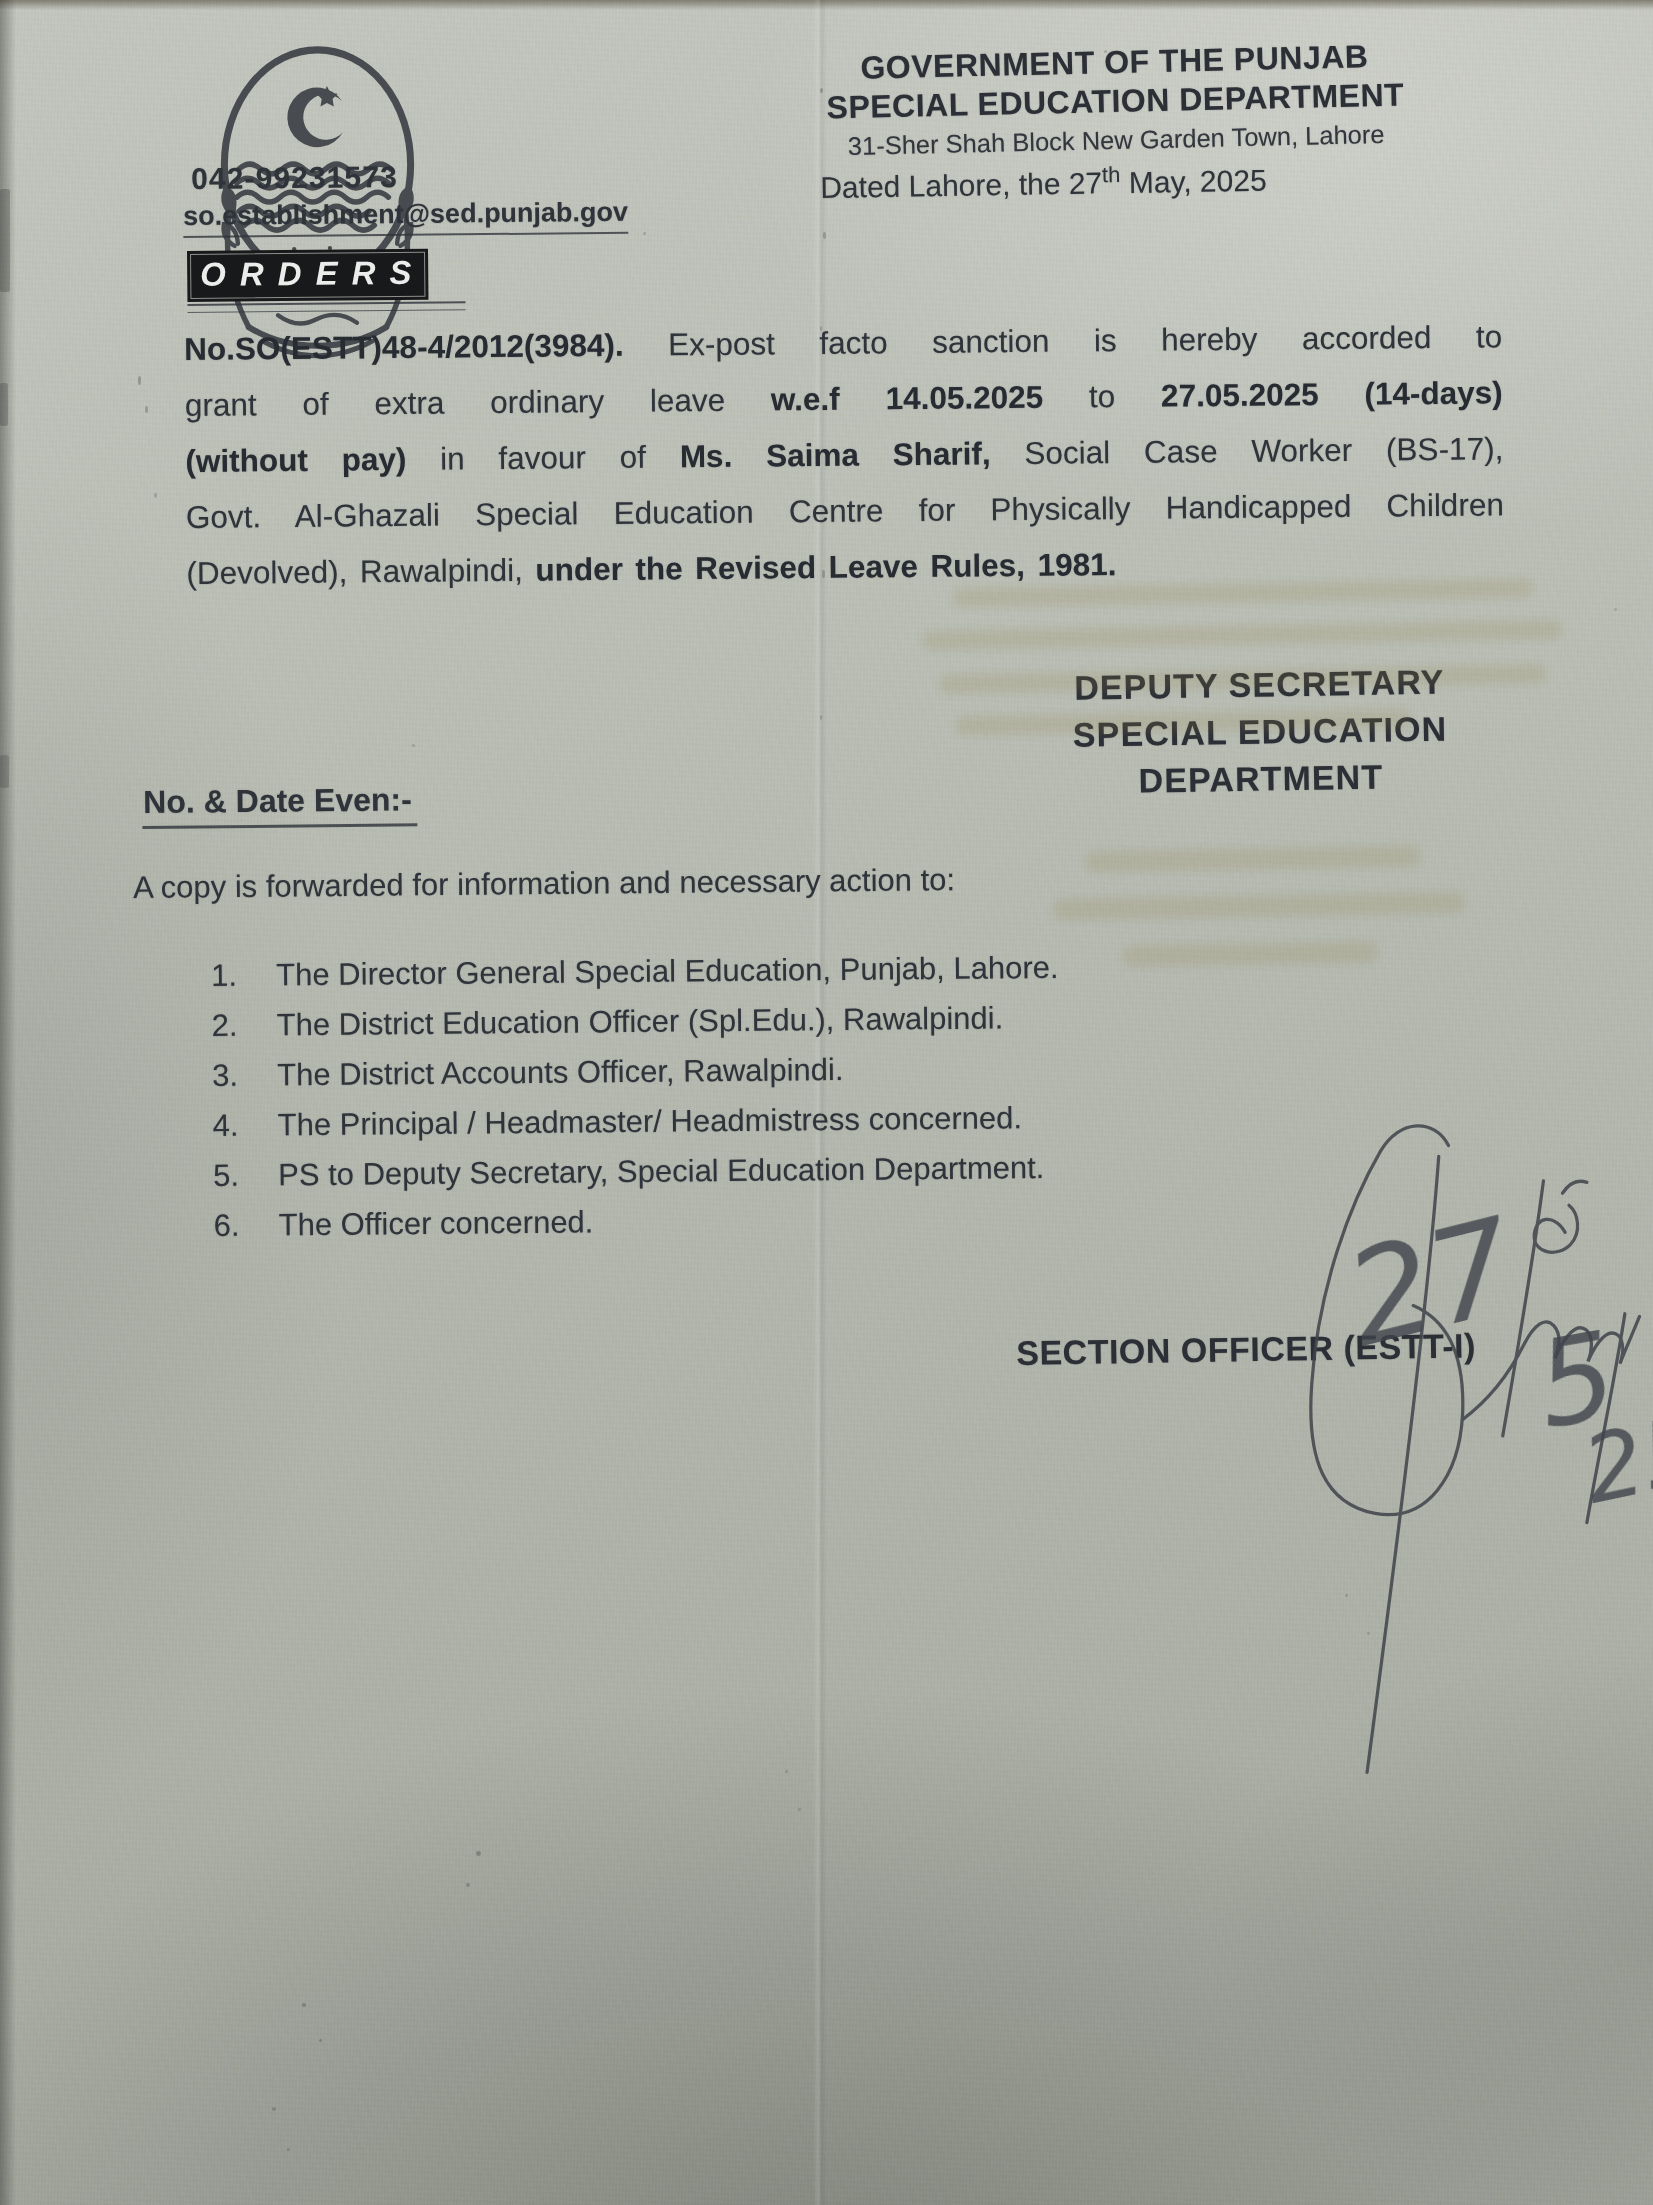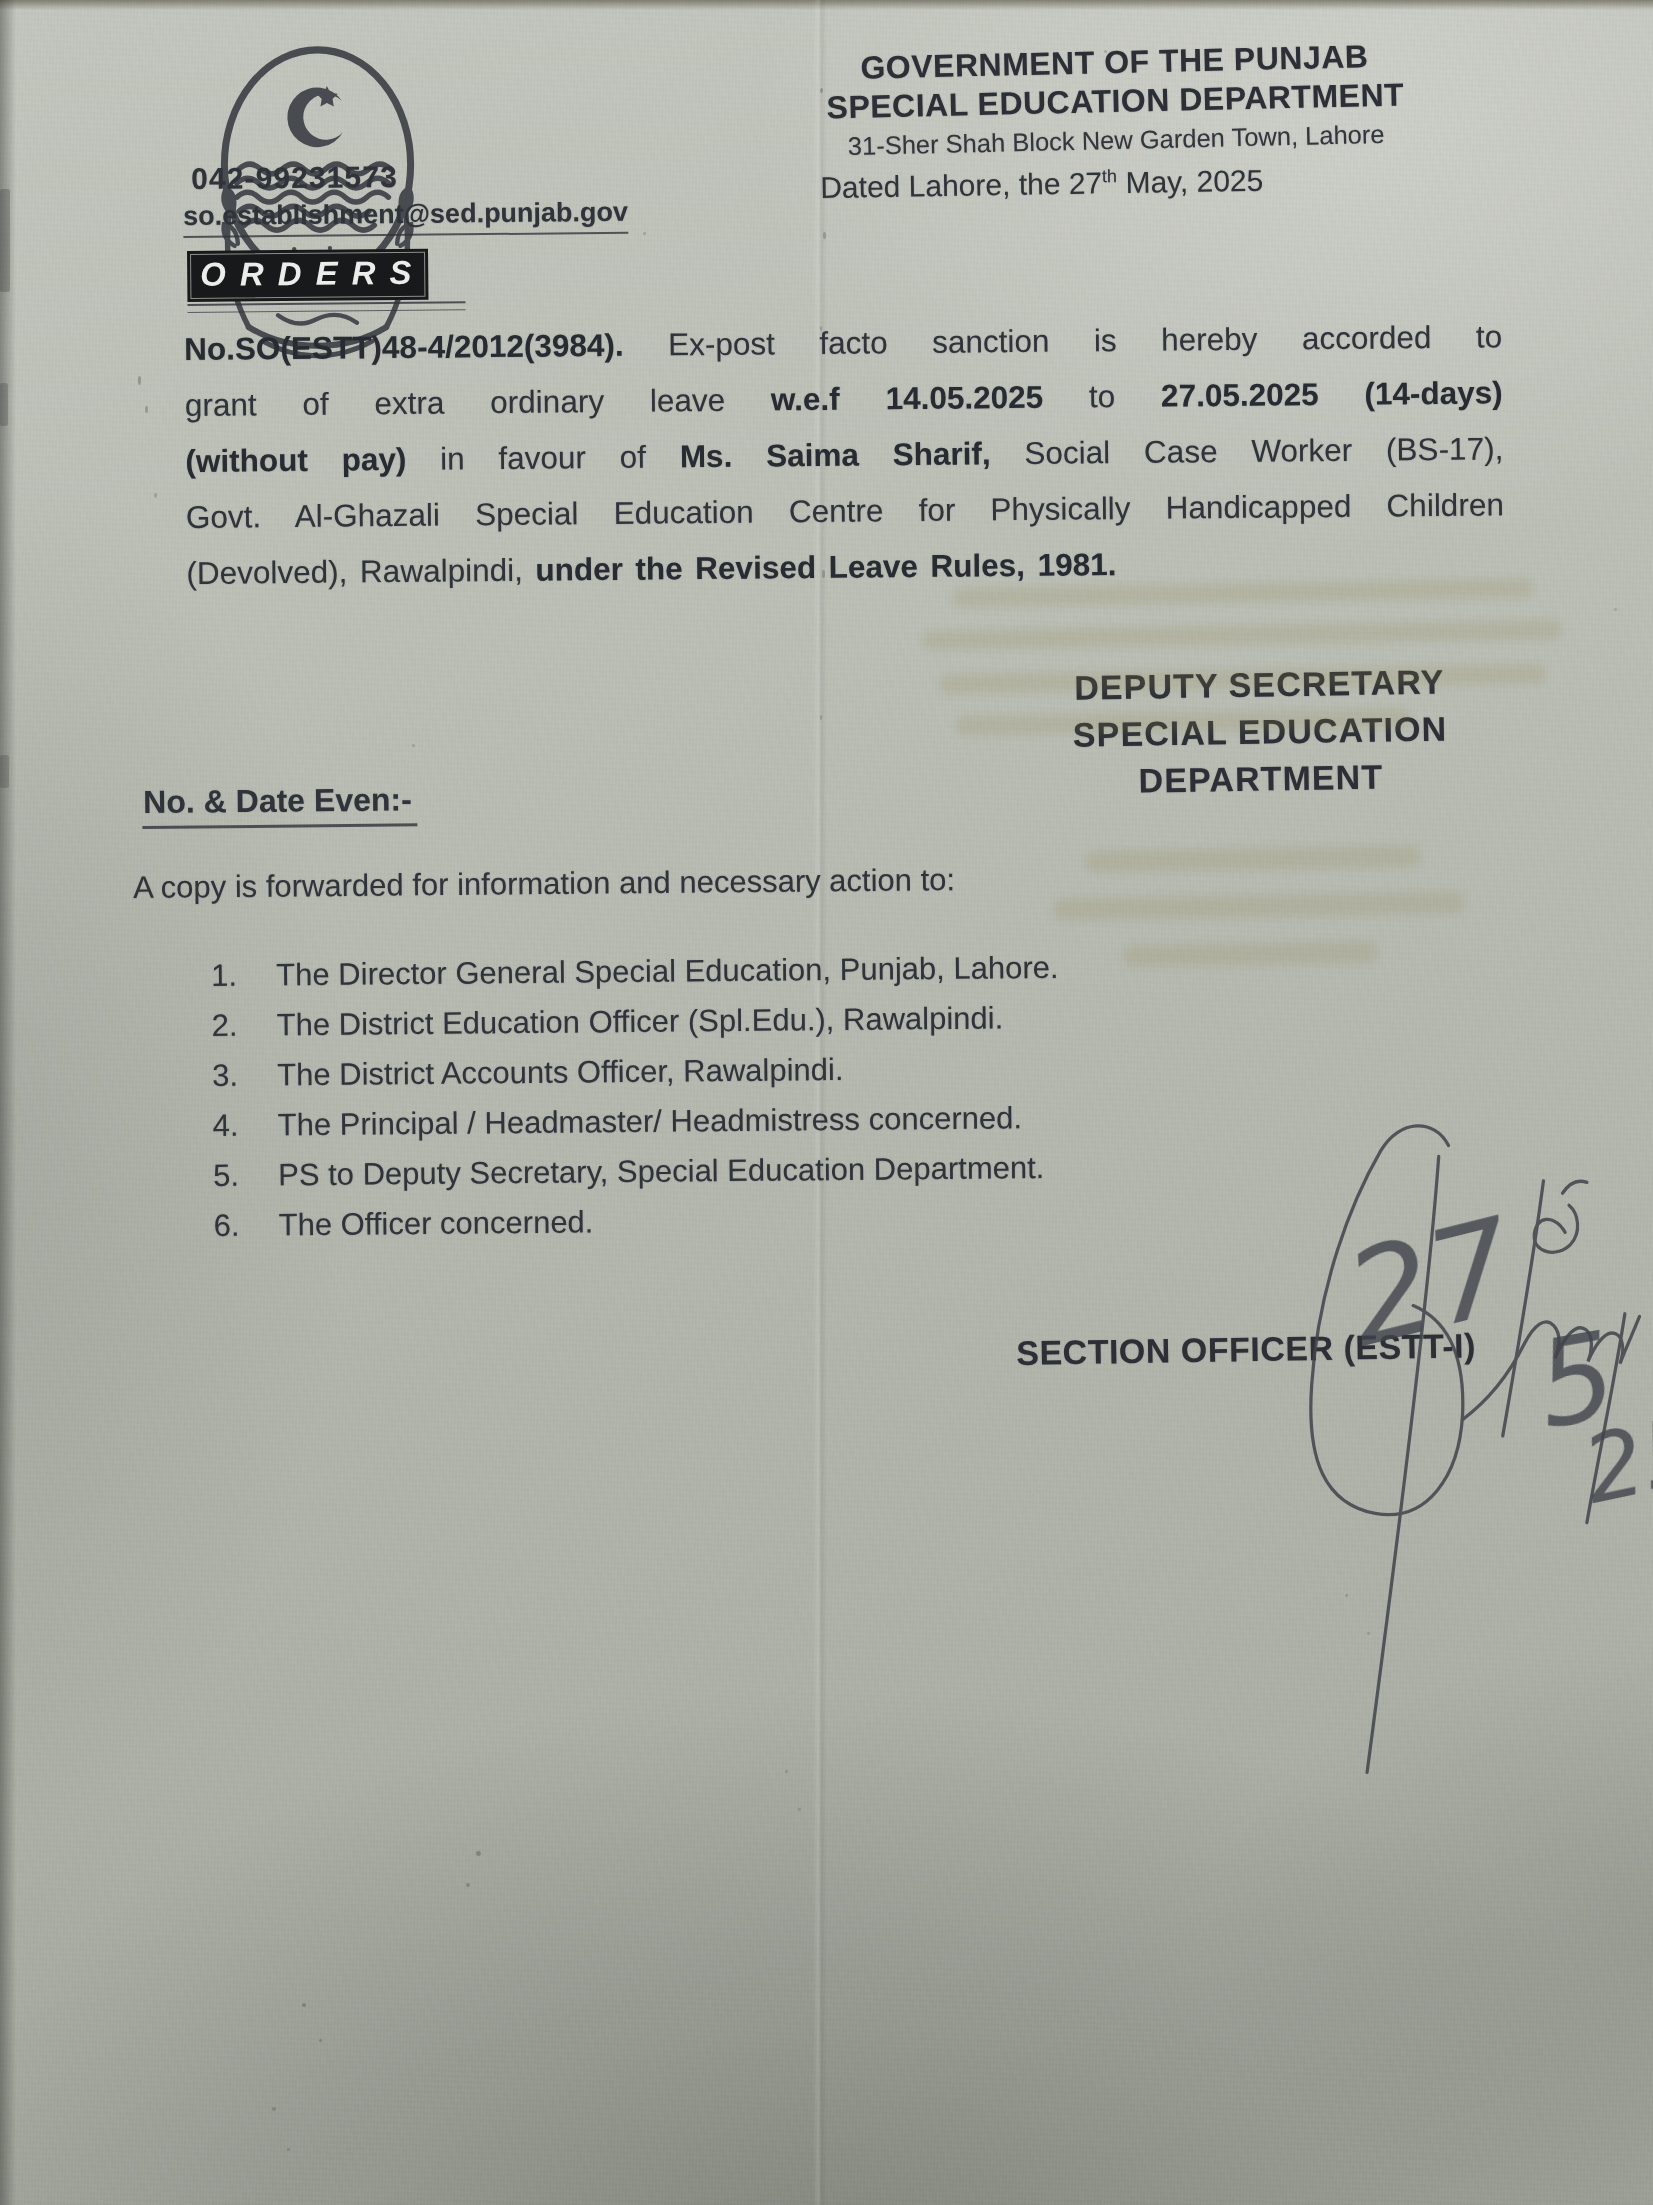--- a/index.html
+++ b/index.html
@@ -40,21 +40,21 @@
   .emblem{position:absolute;left:213px;top:40px;width:209px;height:323px;}
 
   .hdr{position:absolute;left:764px;top:43px;width:700px;text-align:center;}
   .hdr-l1,.hdr-l2{font-size:32px;font-weight:700;line-height:39px;letter-spacing:0.5px;color:#2c3036;}
   .hdr-addr{font-size:25.5px;line-height:34px;margin-top:2.2px;color:#33373d;}
 
   .phone{position:absolute;left:191px;top:162px;font-size:30px;font-weight:700;letter-spacing:1.1px;}
   .email{position:absolute;left:183px;top:201px;font-size:27px;font-weight:700;
     border-bottom:2.7px solid rgba(47,51,58,.78);padding-bottom:4.3px;}
   .dateline{position:absolute;left:820px;top:171px;font-size:30px;}
-  .dateline sup{font-size:18px;vertical-align:super;line-height:0;}
+  .dateline sup{font-size:22px;vertical-align:super;line-height:0;}
 
   .orders{position:absolute;left:187px;top:251px;}
   .orders-box{display:inline-block;background:#17191b;color:#ecedeb;
     font-style:italic;font-weight:700;font-size:33px;letter-spacing:14px;
     padding:5.4px 3.3px 7.6px 13px;outline:1.1px solid rgba(238,238,232,.55);outline-offset:-4.3px;}
   .orders-rule{width:278px;height:5.4px;margin-top:2.2px;
     border-top:2.2px solid rgba(47,51,58,.8);border-bottom:1.6px solid rgba(47,51,58,.7);}
 
   .para{position:absolute;left:184px;top:321px;width:1318px;font-size:31.5px;word-spacing:3.8px;}
   .jline{height:56px;line-height:56px;text-align:justify;text-align-last:justify;white-space:normal;}

